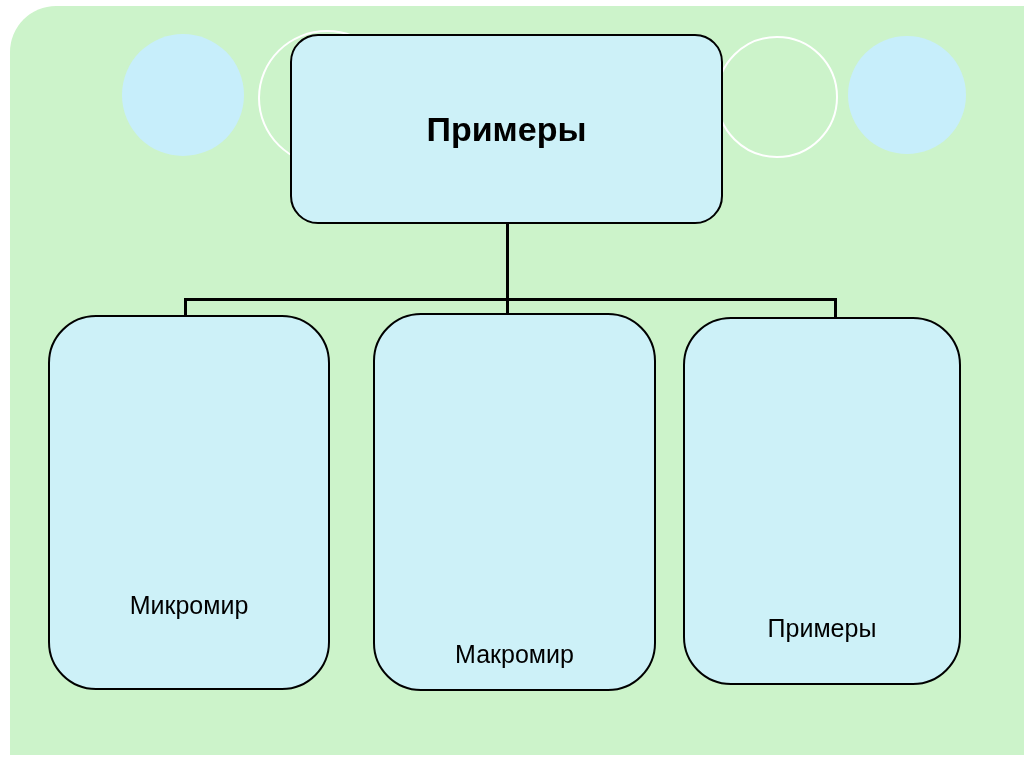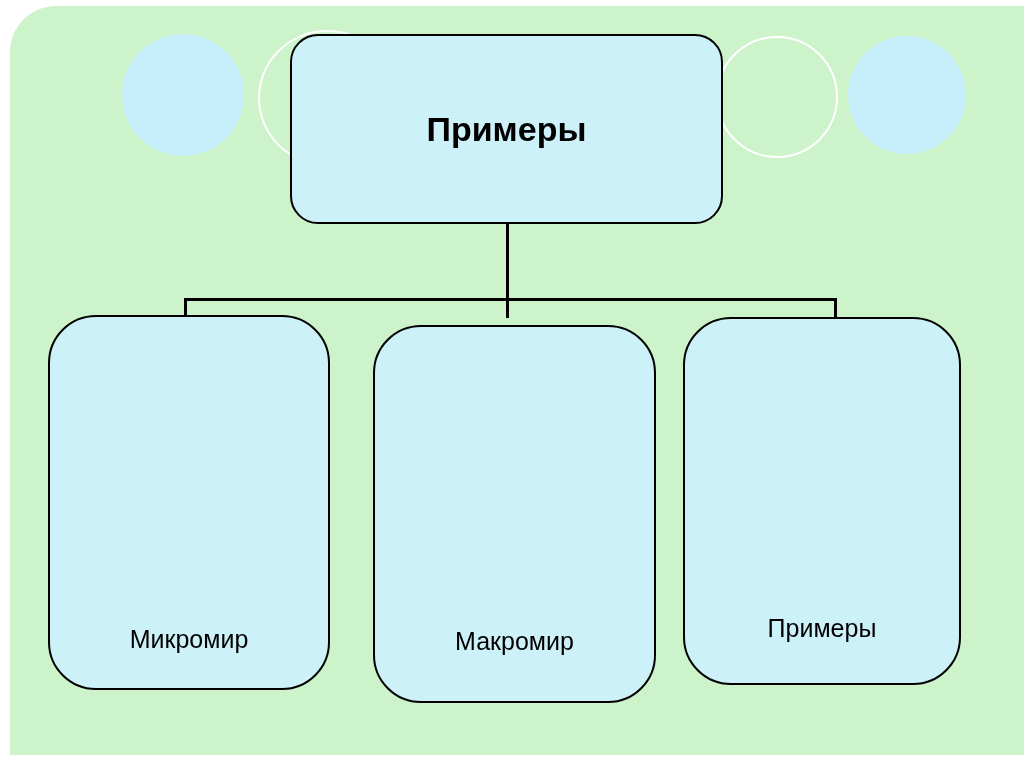--- a/index.html
+++ b/index.html
@@ -92,22 +92,22 @@
     justify-content: flex-end;
     box-sizing: border-box;
   }
   .node-label {
     font-size: 25px;
     font-weight: 400;
     color: #000000;
     text-align: center;
     white-space: nowrap;
   }
-  .node-1 { left: 48px;  top: 315px; width: 282px; height: 375px; padding-bottom: 34px; }
-  .node-2 { left: 373px; top: 313px; width: 283px; height: 378px; padding-bottom: 45px; margin-top: 12px; }
+  .node-1 { left: 48px;  top: 315px; width: 282px; height: 375px; padding-bottom: 68px; }
+  .node-2 { left: 373px; top: 313px; width: 283px; height: 378px; padding-bottom: 20px; }
   .node-3 { left: 683px; top: 317px; width: 278px; height: 368px; padding-bottom: 40px; }
 </style>
 </head>
 <body>
 
 <div class="slide">
 
   <div class="slide-bg"></div>
 
   <div class="deco-circle filled circle-1"></div>

